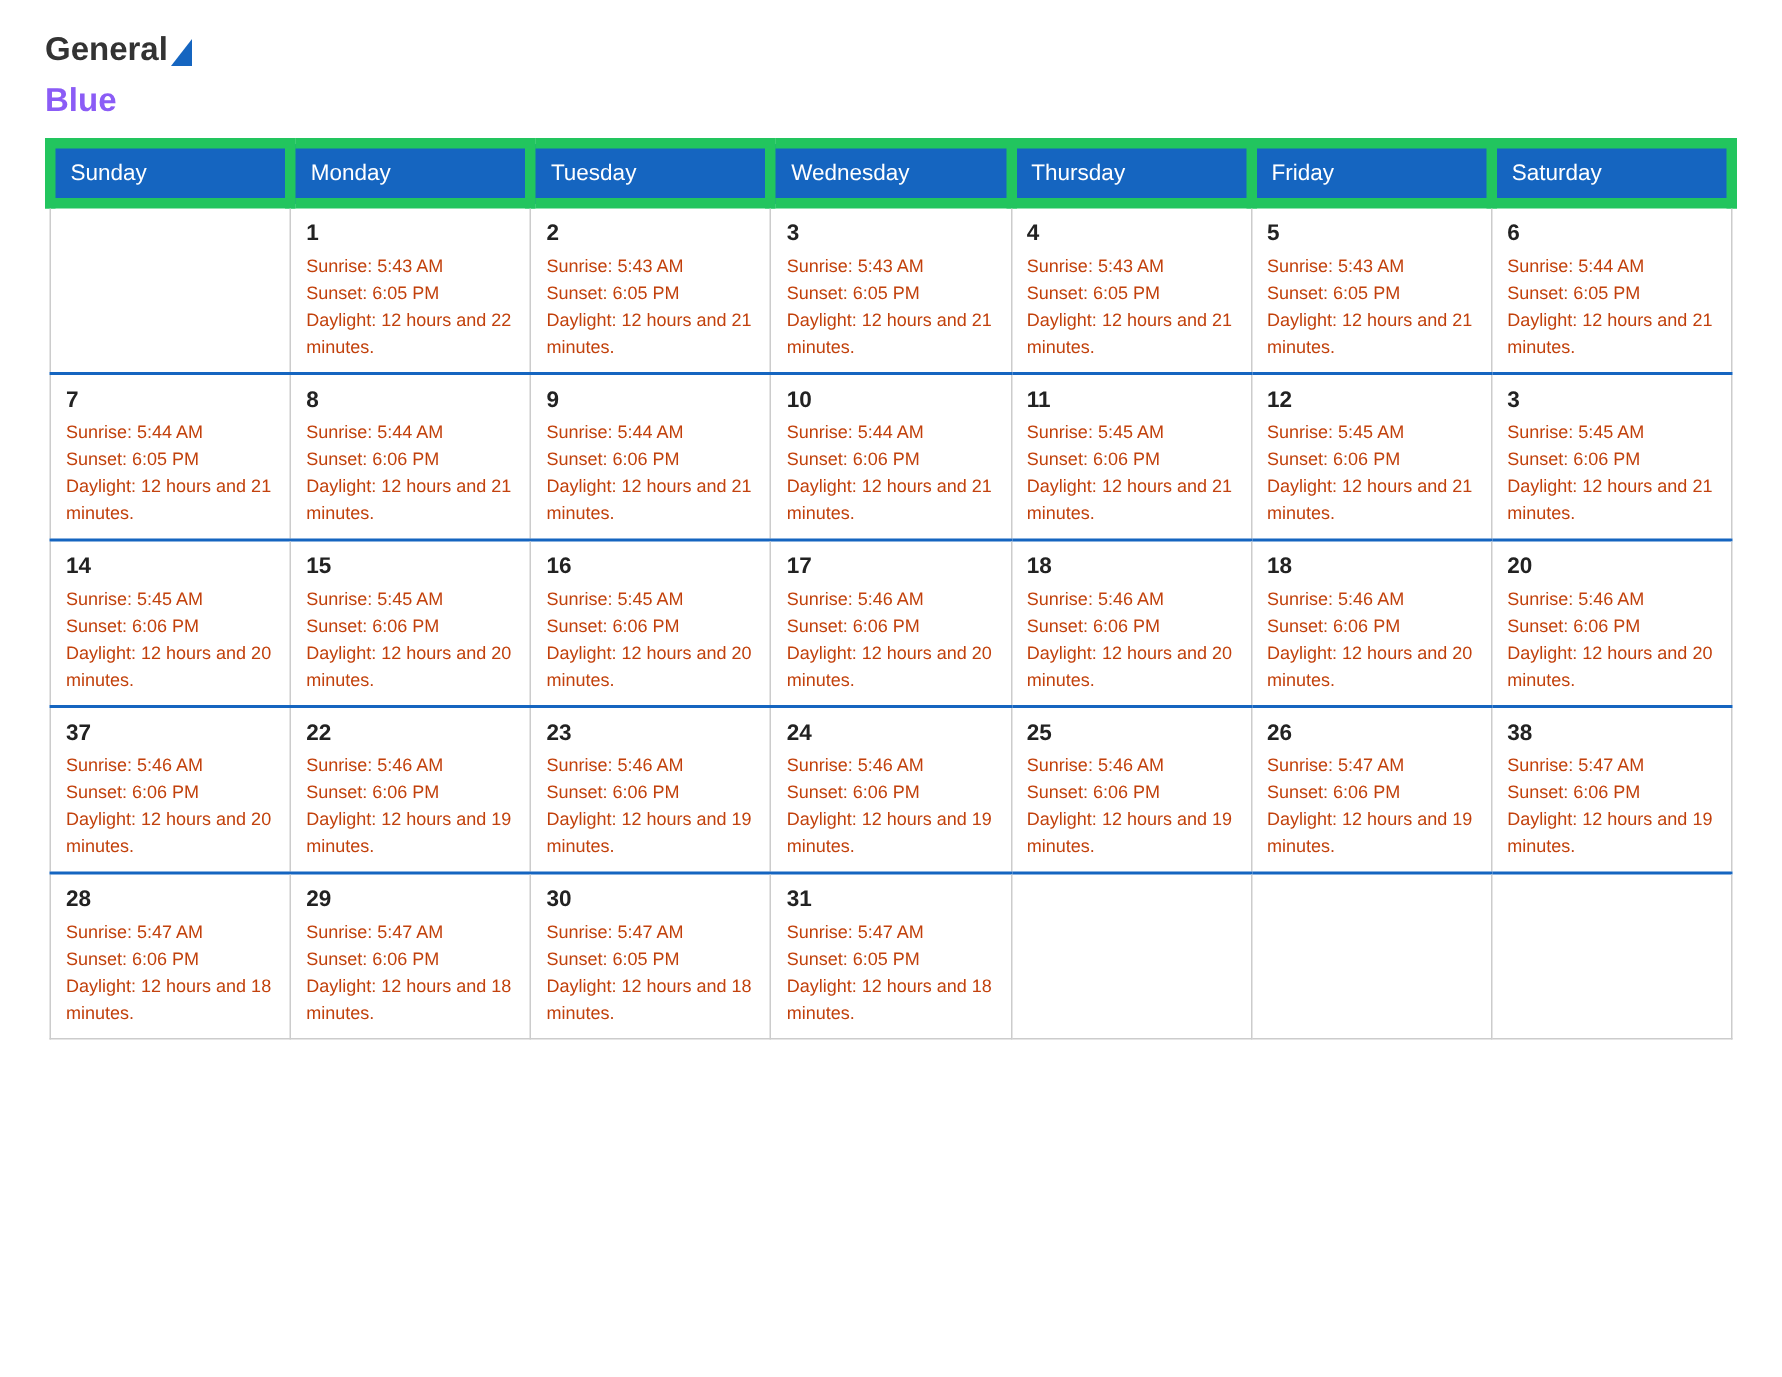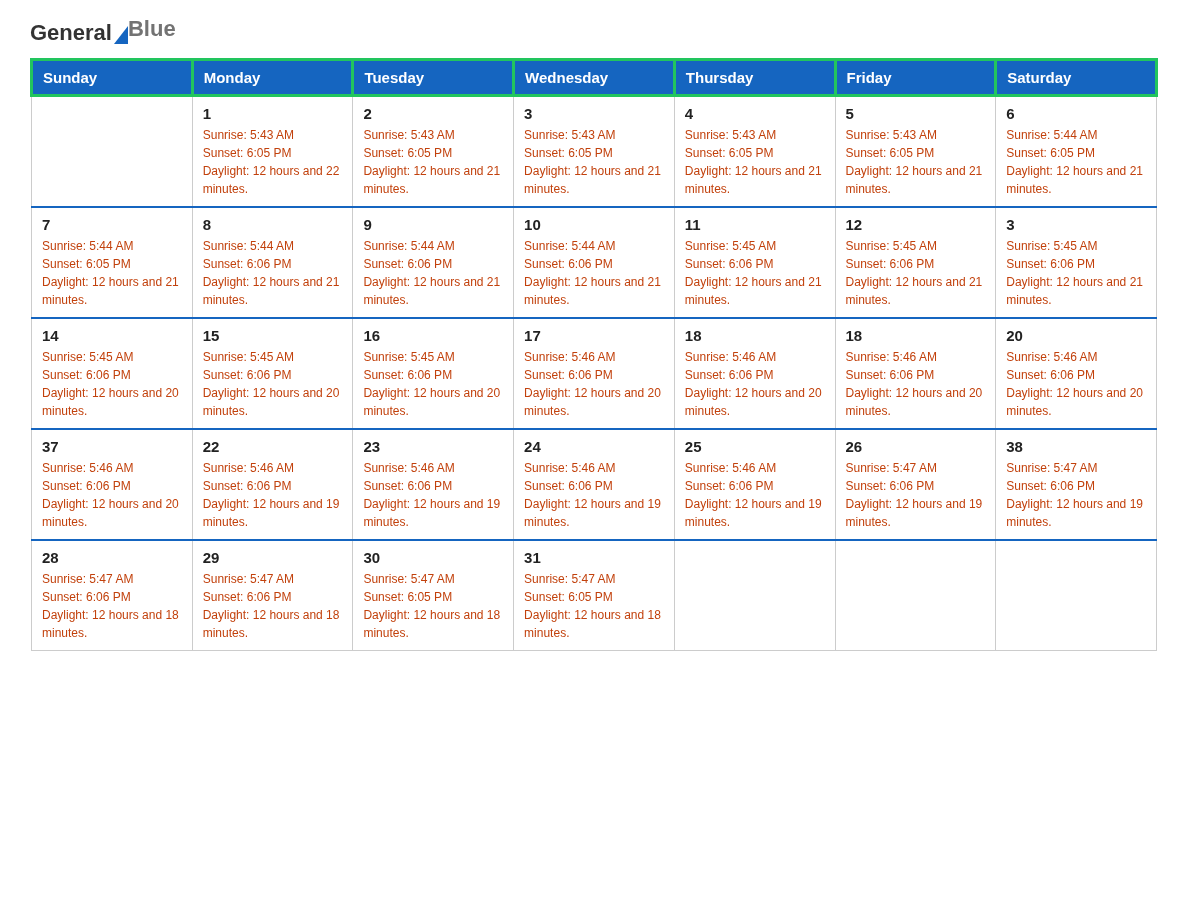--- a/index.html
+++ b/index.html
@@ -30,30 +30,31 @@
       width: 0;
       height: 0;
       border-left: 14px solid transparent;
       border-right: 0px solid transparent;
       border-bottom: 18px solid #1565c0;
       margin-left: 2px;
       margin-top: 4px;
     }
     .logo-wrapper {
       display: flex;
-      flex-direction: row;
+      flex-direction: column;
+      gap: 12px;
     }
     .logo-line1 {
       display: flex;
       align-items: center;
     }
     .logo-line2 {
       font-size: 22px;
       font-weight: bold;
-      color: #737373;
+      color: #8b5cf6;
       margin-top: -4px;
     }
     .title-section {
       text-align: right;
     }
     .month-year {
       font-size: 52px;
       font-weight: normal;
       color: #222;
       line-height: 1.1;
@@ -66,23 +67,23 @@
     .calendar {
       width: 100%;
       border-collapse: collapse;
       margin-top: 12px;
     }
     .calendar th {
       background-color: #1565c0;
       color: #ffffff;
       padding: 8px 10px;
       font-size: 15px;
-      font-weight: bold;
+      font-weight: normal;
       text-align: left;
-      border: 3px solid #22c55e;
+      border: 7px solid #22c55e;
     }
     .calendar td {
       vertical-align: top;
       padding: 8px 10px;
       font-size: 12.5px;
       border: 1px solid #ccc;
       width: 14.28%;
       height: 110px;
       color: #222;
     }

